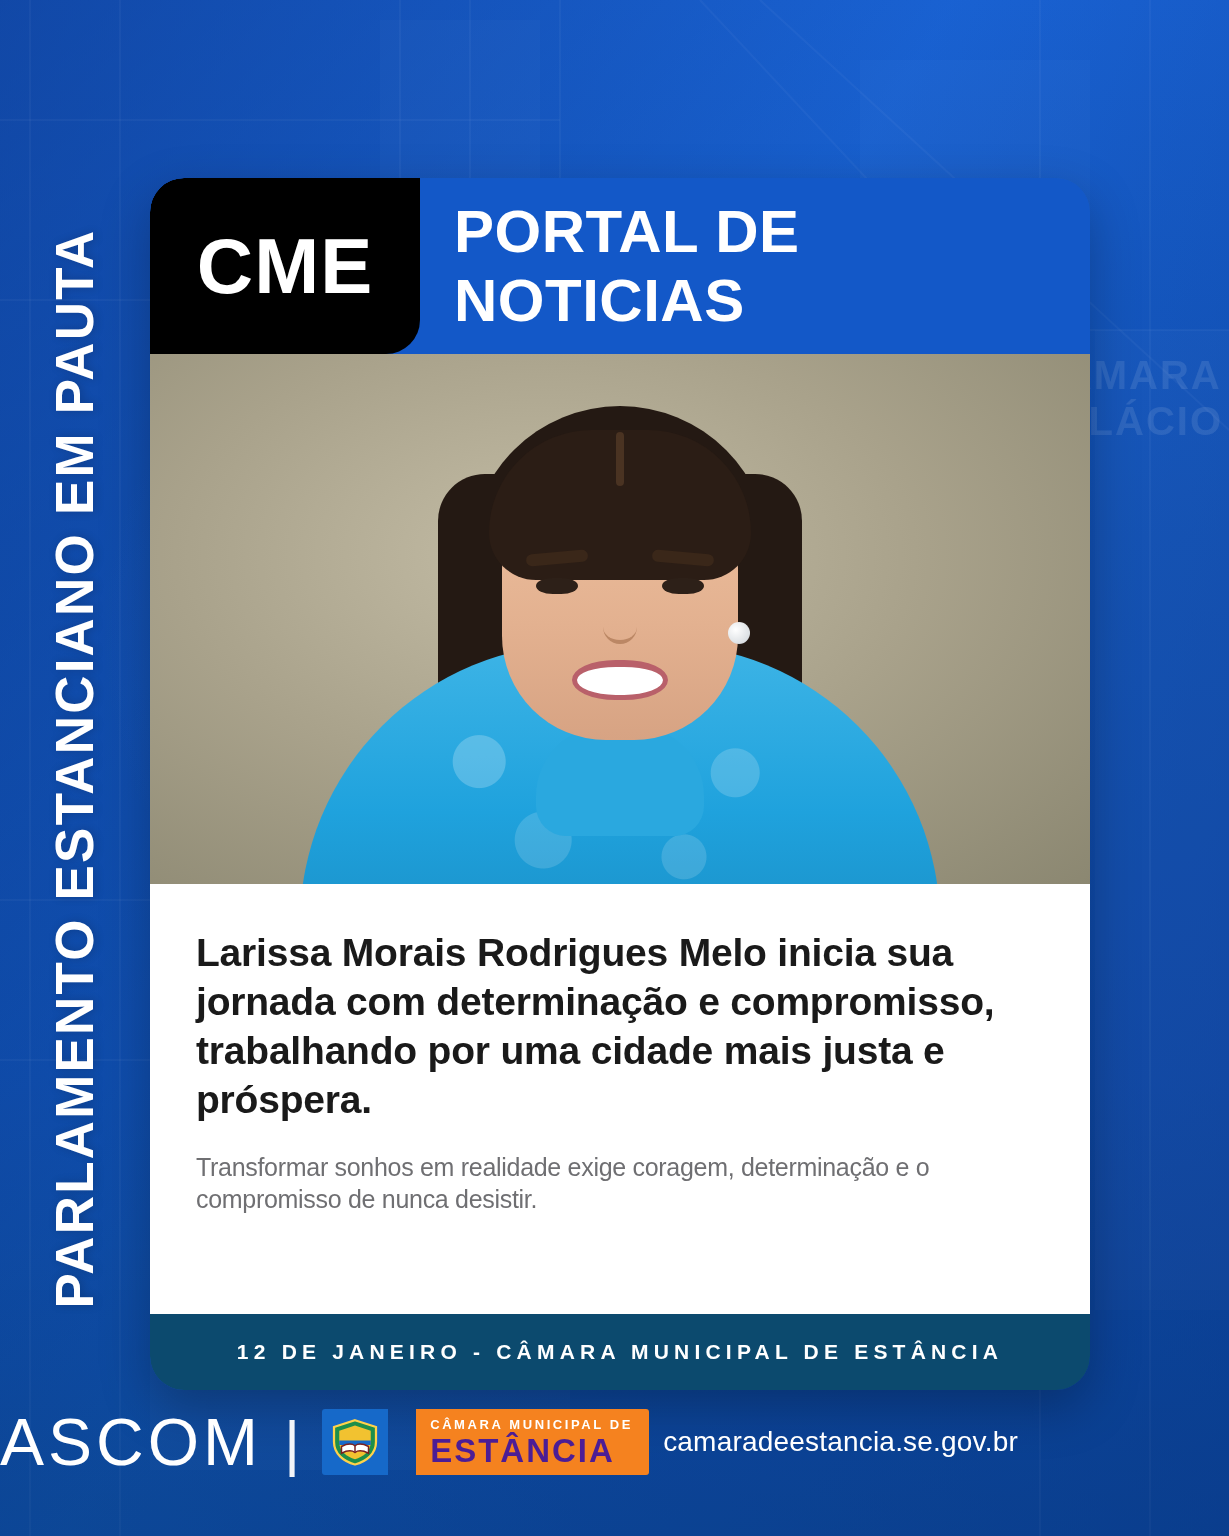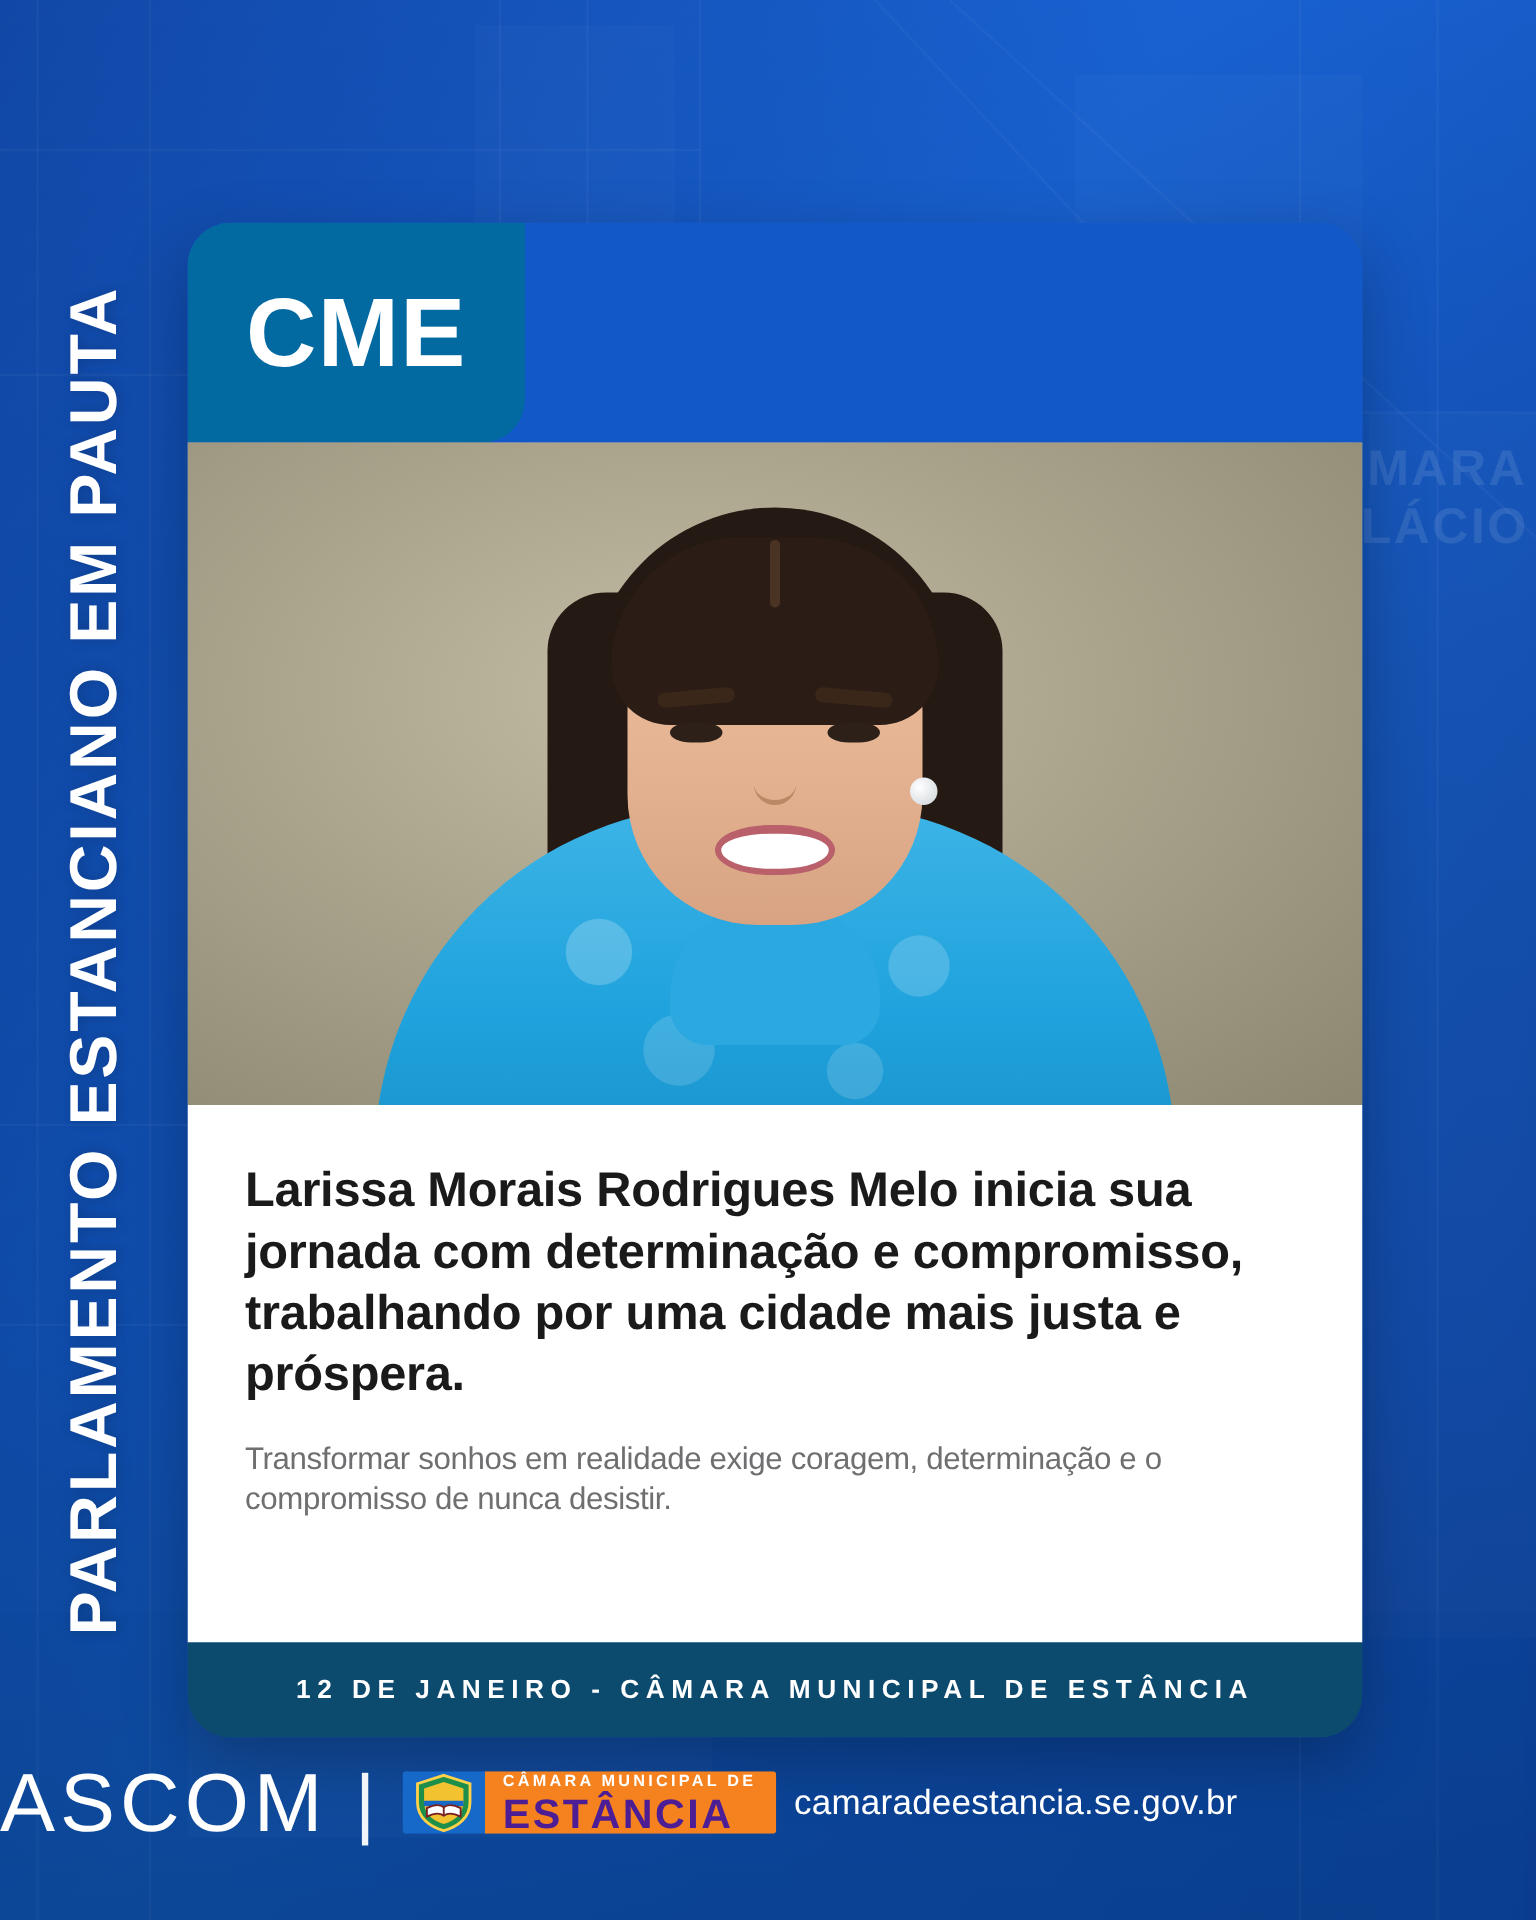--- a/index.html
+++ b/index.html
@@ -90,21 +90,21 @@
     display: flex;
     align-items: stretch;
     height: 176px;
     background: #1358c8;
     border-top-left-radius: 34px;
     border-top-right-radius: 34px;
     overflow: hidden;
   }
   .brand-badge {
     width: 270px;
-    background: #0369a1;
+    background: #000000;
     display: flex;
     align-items: center;
     justify-content: center;
     border-top-left-radius: 34px;
     border-bottom-right-radius: 34px;
   }
   .brand-badge span {
     color: #ffffff;
     font-size: 78px;
     font-weight: 800;
@@ -342,23 +342,24 @@
   }
   .divider-pipe {
     color: #ffffff;
     font-size: 62px;
     font-weight: 300;
     opacity: 0.95;
   }
   .logo-lock {
     display: flex;
     align-items: stretch;
-    height: 50px;
+    height: 66px;
     border-radius: 3px;
     overflow: hidden;
+    gap: 28px;
   }
   .logo-crest {
     width: 66px;
     background: #1669c9;
     display: flex;
     align-items: center;
     justify-content: center;
   }
   .crest-svg { width: 48px; height: 48px; display: block; }
   .logo-words {
@@ -431,20 +432,23 @@
 <div class="side-title">
   <span>PARLAMENTO ESTANCIANO EM PAUTA</span>
 </div>
 
 <div class="card">
 
   <div class="card-header">
     <div class="brand-badge">
       <span>CME</span>
     </div>
+    <div class="header-title">
+      <span>PORTAL DE NOTICIAS</span>
+    </div>
   </div>
 
   <div class="photo">
     <div class="wall"></div>
     <div class="p-hairback"></div>
     <div class="p-hair-l"></div>
     <div class="p-hair-r"></div>
     <div class="p-neck"></div>
     <div class="p-shoulders"></div>
     <div class="p-collar"></div>

